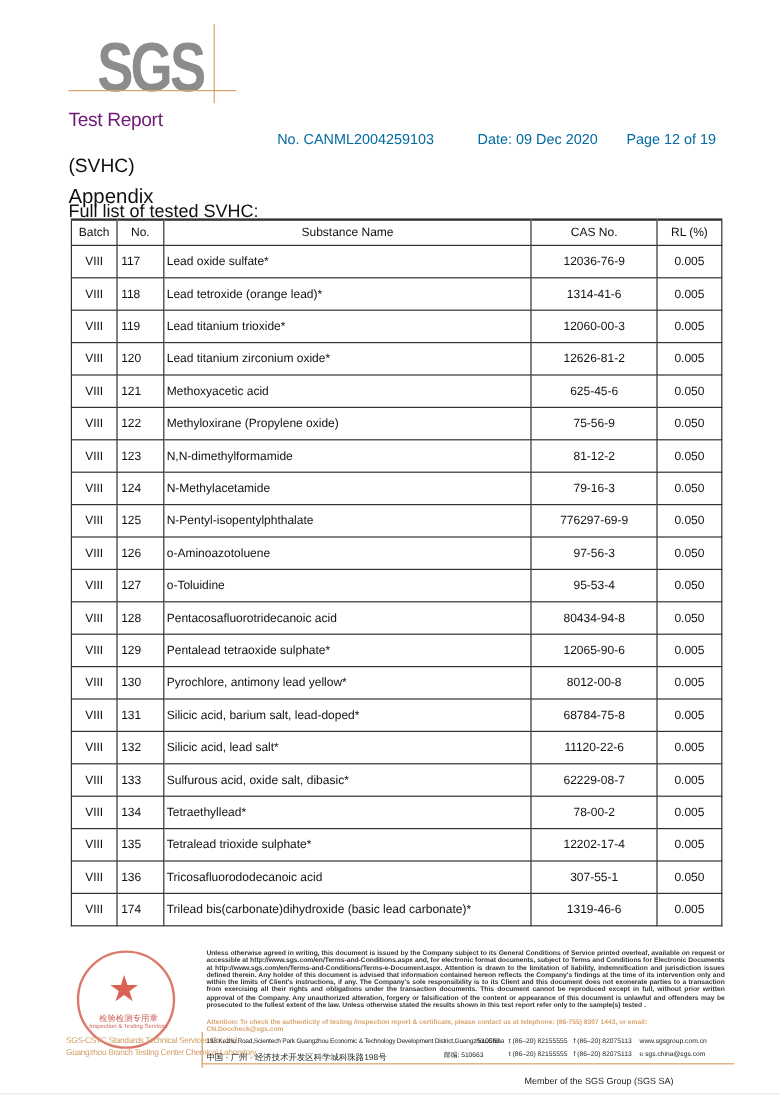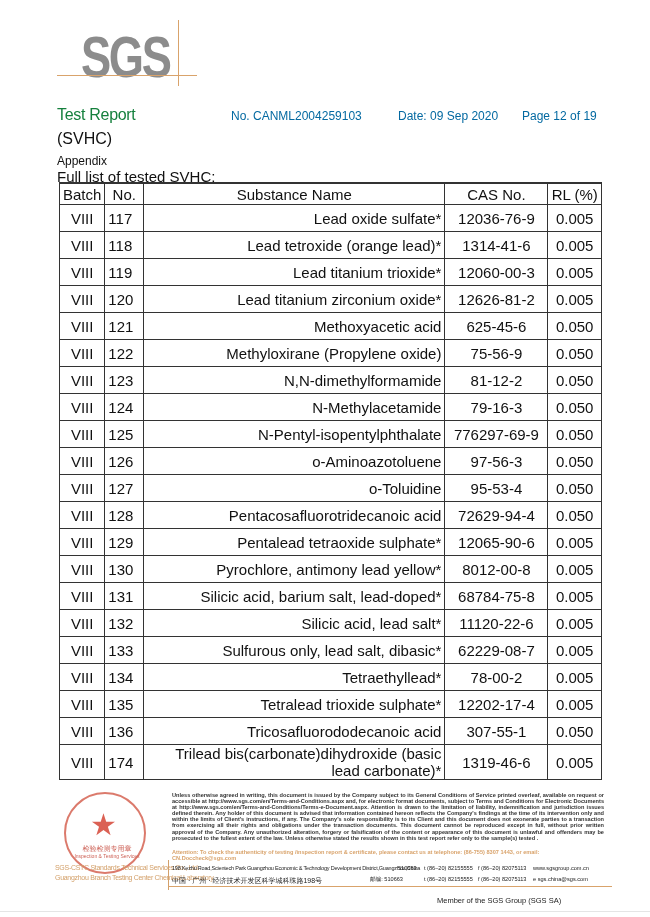--- a/index.html
+++ b/index.html
@@ -3,31 +3,31 @@
 <meta charset="utf-8">
 <style>
   html, body { margin: 0; padding: 0; background: #ffffff; }
   body { width: 650px; height: 917px; position: relative; overflow: hidden; font-family: "Liberation Sans", sans-serif; color: #111; }
   .logo { position: absolute; left: 57px; top: 18px; width: 140px; height: 70px; }
   .logo .text { position: absolute; left: 24px; top: 10px; font-family: "Liberation Sans", sans-serif; font-weight: bold; font-size: 58px; letter-spacing: -3px; color: #8c8c8c; line-height: 1; transform: scaleX(0.78); transform-origin: left top; }
   .logo .hline { position: absolute; left: 0; top: 57px; width: 140px; height: 1px; background: #d9a36b; }
   .logo .vline { position: absolute; left: 121px; top: 2px; width: 1px; height: 66px; background: #d9a36b; }
 
   .hdr { position: absolute; top: 109px; font-size: 12px; color: #0369a1; }
-  .title { position: absolute; left: 57px; top: 106px; font-size: 16px; color: #15803d; letter-spacing: -0.3px; }
+  .title { position: absolute; left: 57px; top: 92px; font-size: 16px; color: #701a75; letter-spacing: -0.3px; }
   .subtitle { position: absolute; left: 57px; top: 130px; font-size: 16px; color: #111; }
-  .appendix { position: absolute; left: 57px; top: 154px; font-size: 12px; color: #111; }
+  .appendix { position: absolute; left: 57px; top: 154px; font-size: 17px; color: #111; }
   .fulllist { position: absolute; left: 57px; top: 168px; font-size: 15px; color: #111; }
 
-  table.svhc { position: absolute; left: 59px; top: 182px; width: 543px; border-collapse: collapse; font-size: 15px; }
+  table.svhc { position: absolute; left: 59px; top: 182px; width: 543px; border-collapse: collapse; font-size: 10px; }
   table.svhc th, table.svhc td { border: 1px solid #333; padding: 0 3px; height: 26px; }
   table.svhc th { height: 20px; font-weight: normal; text-align: center; }
   table.svhc td.c { text-align: center; }
   table.svhc td.r { text-align: left; padding-right: 6px; }
-  table.svhc td.l { text-align: right; padding-left: 2px; }
+  table.svhc td.l { text-align: left; padding-left: 2px; }
   table.svhc tr:first-child th { border-top: 2px solid #333; }
 
   .footer { position: absolute; left: 0; top: 780px; width: 650px; height: 137px; }
   .stamp { position: absolute; left: 64px; top: 12px; width: 82px; height: 82px; border-radius: 50%; border: 2px solid #d35a48; box-sizing: border-box; opacity: 0.8; }
   .stamp .star { position: absolute; left: 24px; top: 16px; font-size: 30px; color: #d33a2a; line-height: 1; }
   .stamp .cn { position: absolute; left: 10px; top: 50px; width: 62px; text-align: center; font-size: 7px; color: #c0392b; }
   .stamp .en { position: absolute; left: 6px; top: 59px; width: 70px; text-align: center; font-size: 5px; color: #c0392b; }
   .lab1 { position: absolute; left: 55px; top: 84px; font-size: 7px; color: #d3a06a; letter-spacing: -0.3px; }
   .lab2 { position: absolute; left: 55px; top: 94px; font-size: 7px; color: #d3a06a; letter-spacing: -0.3px; }
   .vsep { position: absolute; left: 168px; top: 80px; width: 1px; height: 30px; background: #d3a06a; }
@@ -45,21 +45,21 @@
 <body>
 
 <div class="logo">
   <div class="text">SGS</div>
   <div class="hline"></div>
   <div class="vline"></div>
 </div>
 
 <div class="title">Test Report</div>
 <div class="hdr" style="left:231px">No. CANML2004259103</div>
-<div class="hdr" style="left:398px">Date: 09 Sep 2020</div>
+<div class="hdr" style="left:398px">Date: 09 Dec 2020</div>
 <div class="hdr" style="left:522px">Page 12 of 19</div>
 <div class="subtitle">(SVHC)</div>
 <div class="appendix">Appendix</div>
 <div class="fulllist">Full list of tested SVHC:</div>
 
 <table class="svhc">
   <colgroup>
     <col style="width:38px">
       <col style="width:39px">
       <col style="width:307px">
@@ -150,21 +150,21 @@
         <td class="c">VIII</td>
         <td class="r">127</td>
         <td class="l">o-Toluidine</td>
         <td class="c">95-53-4</td>
         <td class="c">0.050</td>
       </tr>
       <tr>
         <td class="c">VIII</td>
         <td class="r">128</td>
         <td class="l">Pentacosafluorotridecanoic acid</td>
-        <td class="c">72629-94-4</td>
+        <td class="c">80434-94-8</td>
         <td class="c">0.050</td>
       </tr>
       <tr>
         <td class="c">VIII</td>
         <td class="r">129</td>
         <td class="l">Pentalead tetraoxide sulphate*</td>
         <td class="c">12065-90-6</td>
         <td class="c">0.005</td>
       </tr>
       <tr>
@@ -184,21 +184,21 @@
       <tr>
         <td class="c">VIII</td>
         <td class="r">132</td>
         <td class="l">Silicic acid, lead salt*</td>
         <td class="c">11120-22-6</td>
         <td class="c">0.005</td>
       </tr>
       <tr>
         <td class="c">VIII</td>
         <td class="r">133</td>
-        <td class="l">Sulfurous only, lead salt, dibasic*</td>
+        <td class="l">Sulfurous acid, oxide salt, dibasic*</td>
         <td class="c">62229-08-7</td>
         <td class="c">0.005</td>
       </tr>
       <tr>
         <td class="c">VIII</td>
         <td class="r">134</td>
         <td class="l">Tetraethyllead*</td>
         <td class="c">78-00-2</td>
         <td class="c">0.005</td>
       </tr>

